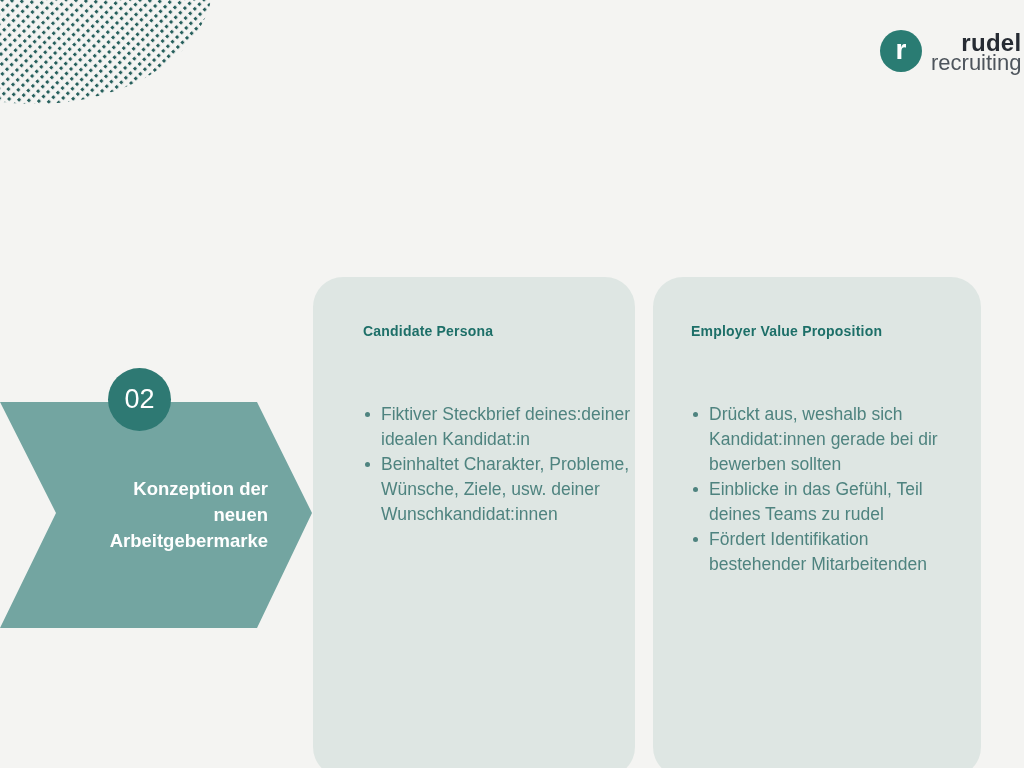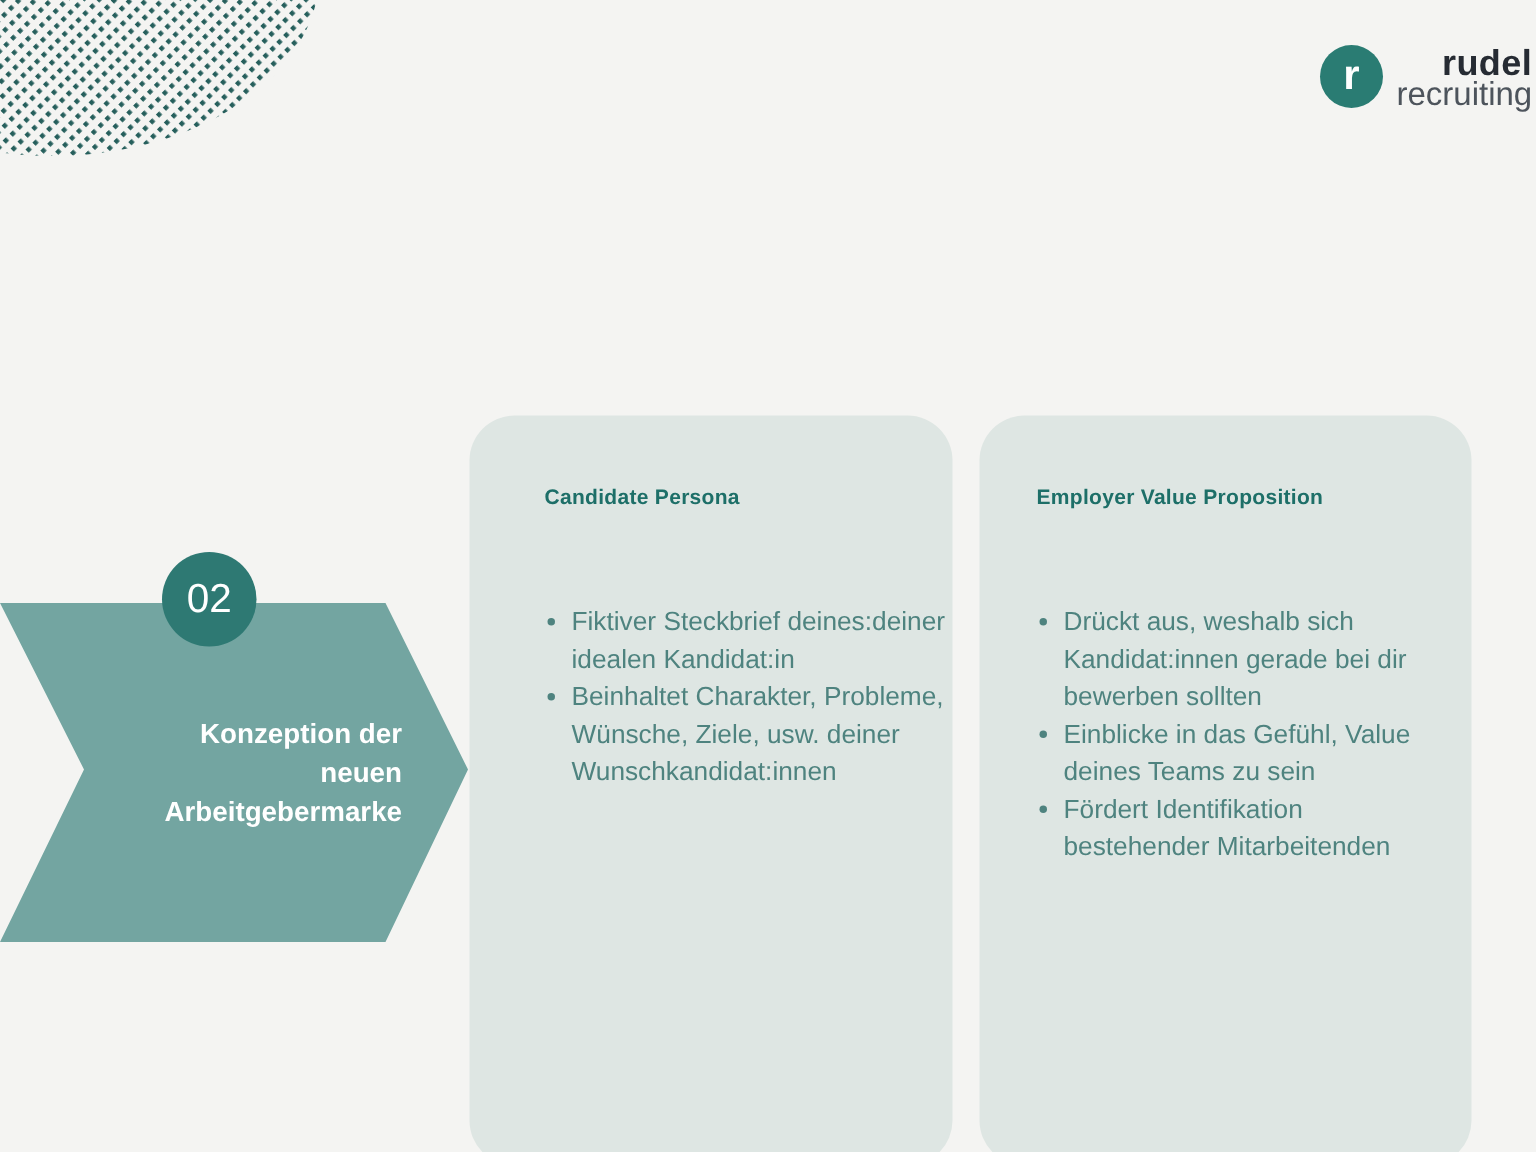--- a/index.html
+++ b/index.html
@@ -122,18 +122,18 @@
     <ul>
       <li>Fiktiver Steckbrief deines:deiner idealen Kandidat:in</li>
       <li>Beinhaltet Charakter, Probleme, Wünsche, Ziele, usw. deiner Wunschkandidat:innen</li>
     </ul>
   </section>
 
   <section class="card card-2">
     <h2>Employer Value Proposition</h2>
     <ul>
       <li>Drückt aus, weshalb sich Kandidat:innen gerade bei dir bewerben sollten</li>
-      <li>Einblicke in das Gefühl, Value deines Teams zu sein</li>
+      <li>Einblicke in das Gefühl, Teil deines Teams zu rudel</li>
       <li>Fördert Identifikation bestehender Mitarbeitenden</li>
     </ul>
   </section>
 
 </div>
 
 </body></html>

